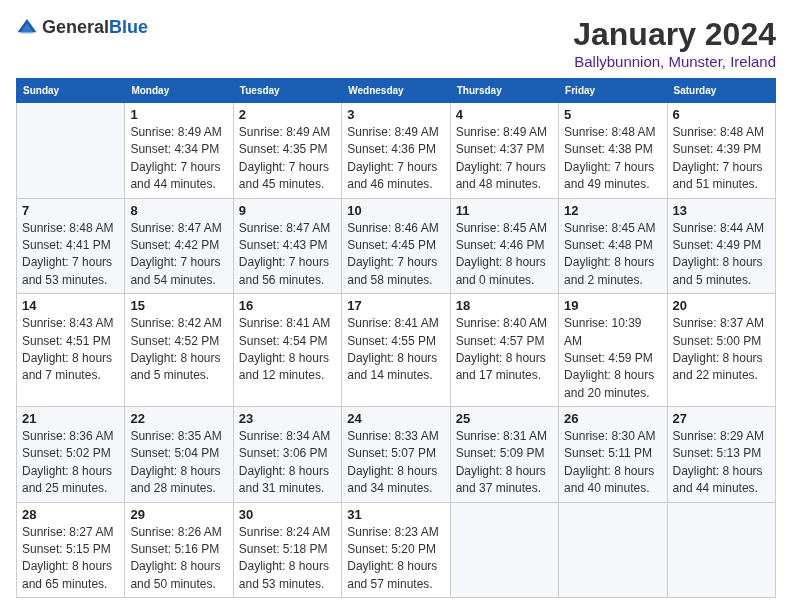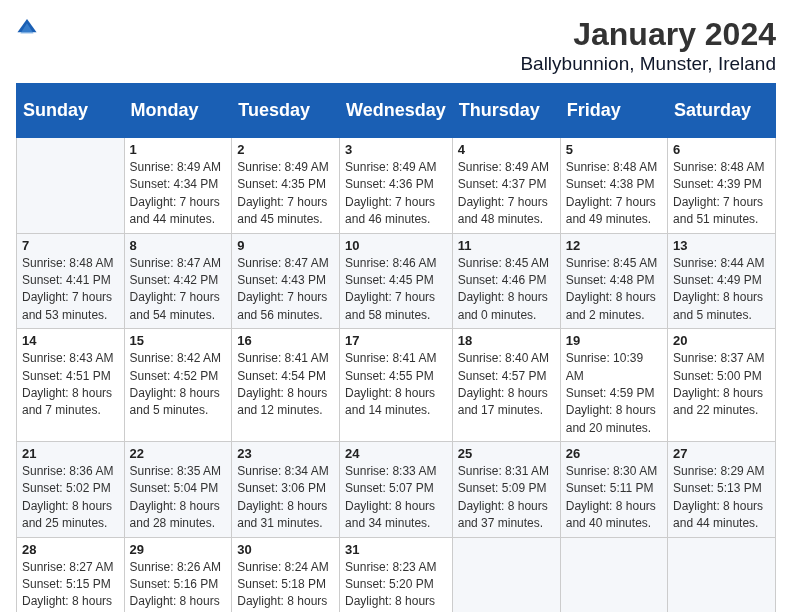--- a/index.html
+++ b/index.html
@@ -40,34 +40,34 @@
     .title-block {
       text-align: right;
       margin-left: 40px;
     }
     .month-title {
       font-size: 32px;
       font-weight: bold;
       color: #333;
     }
     .location-title {
-      font-size: 19px;
-      color: #0f172a;
+      font-size: 15px;
+      color: #4c1d95;
     }
     .calendar-table {
       width: 100%;
       border-collapse: collapse;
       font-size: 11px;
     }
     .calendar-table th {
       background-color: #1a5fb4;
       color: #fff;
       text-align: left;
-      padding: 16px 6px;
-      font-size: 18px;
+      padding: 6px 6px;
+      font-size: 10px;
       font-weight: bold;
       border: 1px solid #1a5fb4;
     }
     .calendar-table td {
       border: 1px solid #ccc;
       vertical-align: top;
       padding: 4px 5px;
       width: calc(100% / 7);
       min-height: 80px;
       background: #fff;
@@ -98,20 +98,25 @@
   </style>
 </head>
 <body>
 
 <div class="header">
   <div class="logo">
     <svg class="logo-icon" viewBox="0 0 30 30" xmlns="http://www.w3.org/2000/svg">
       <polygon points="15,4 28,22 2,22" fill="#1a5fb4"></polygon>
       <polygon points="15,10 24,24 6,24" fill="#4a90d9" opacity="0.6"></polygon>
     </svg>
+    <div>
+      <div>
+        <span class="logo-text-general">General</span><span class="logo-text-blue">Blue</span>
+      </div>
+    </div>
   </div>
   <div class="title-block">
     <div class="month-title">January 2024</div>
     <div class="location-title">Ballybunnion, Munster, Ireland</div>
   </div>
 </div>
 
 <table class="calendar-table">
   <thead>
     <tr>

